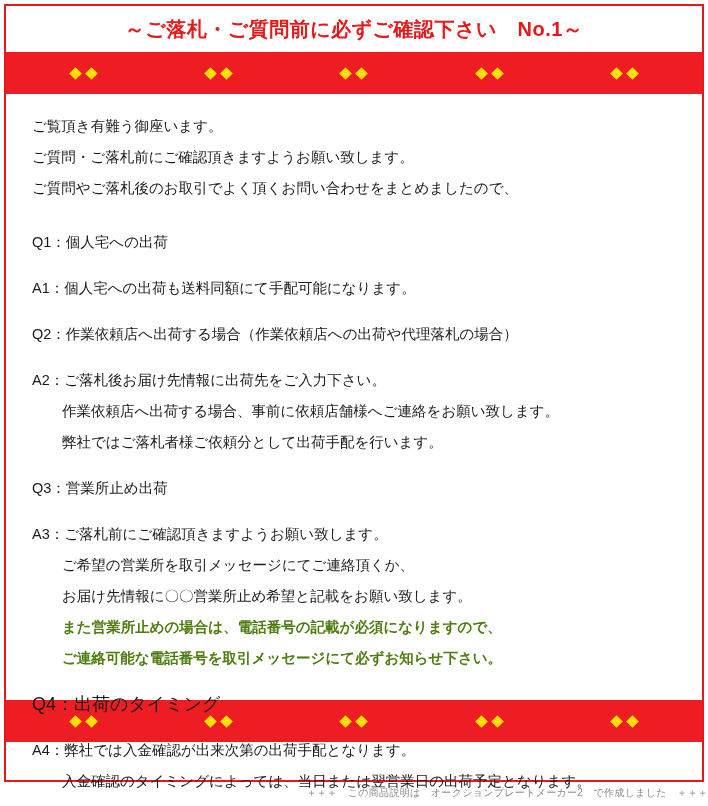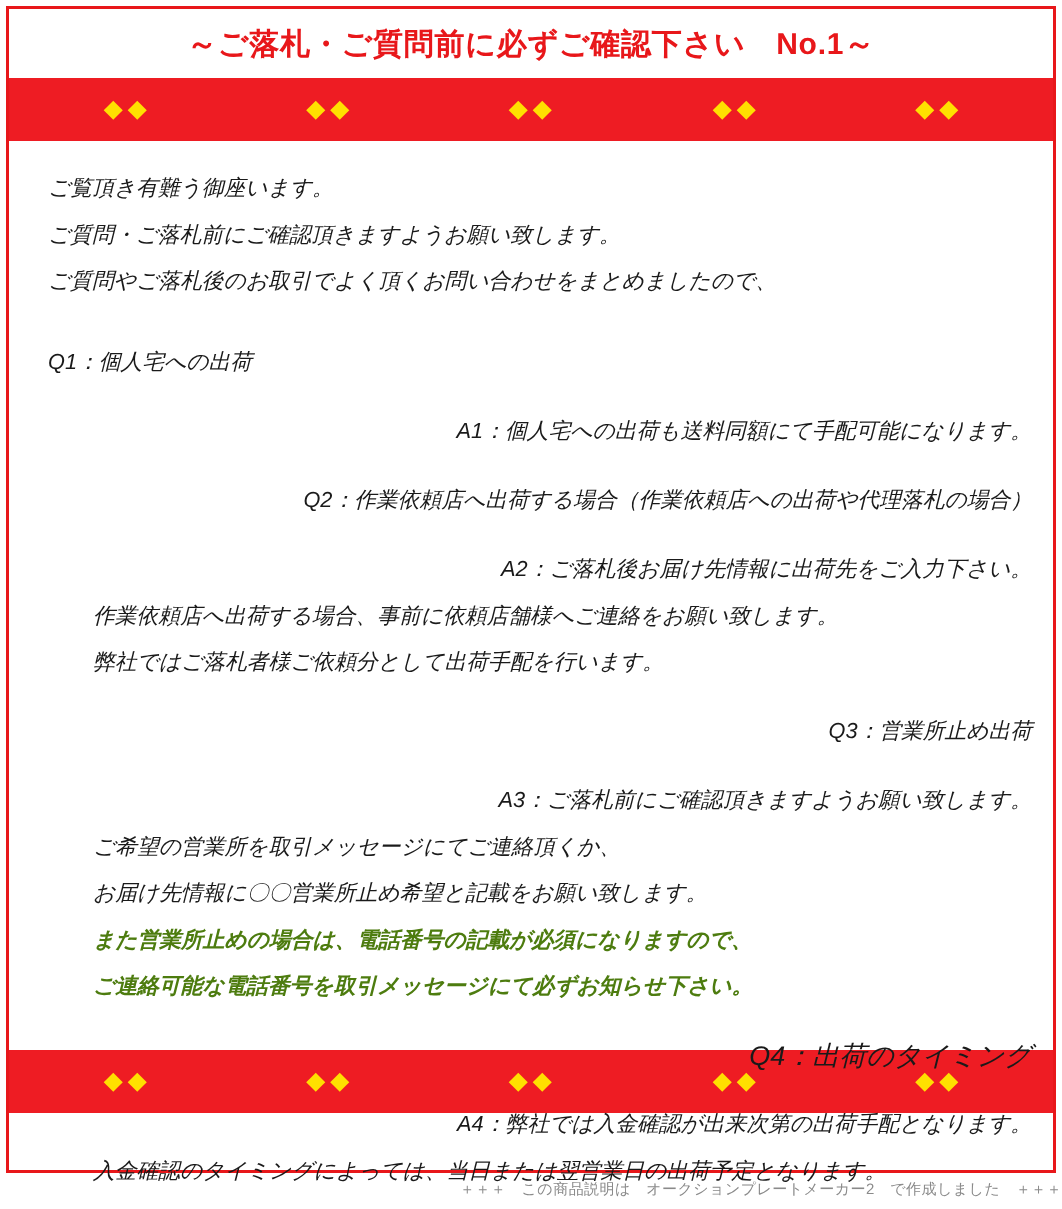--- a/index.html
+++ b/index.html
@@ -58,35 +58,34 @@
     gap: 7px;
     align-items: center;
   }
   .diamond {
     width: 9px;
     height: 9px;
     background: #ffe000;
     transform: rotate(45deg);
   }
   .content {
-    padding: 22px 14px 8px 26px;
+    padding: 22px 26px 8px 26px;
     box-sizing: border-box;
     height: 606px;
     position: relative;
-    font-style: italic;
   }
   .line {
     font-size: 14.5px;
     color: #1a1a1a;
     line-height: 20px;
     white-space: pre;
     margin: 0;
   }
   .line.gap-sm { margin-top: 11px; }
-  .line.gap-md { margin-top: 26px; text-align: right; }
+  .line.gap-md { margin-top: 26px; }
   .line.gap-lg { margin-top: 34px; }
   .line.indent1 { padding-left: 30px; }
   .line.red {
     color: #4d7c0f;
     font-weight: bold;
   }
   .line.small {
     font-size: 18px;
   }
   .footer-note {

